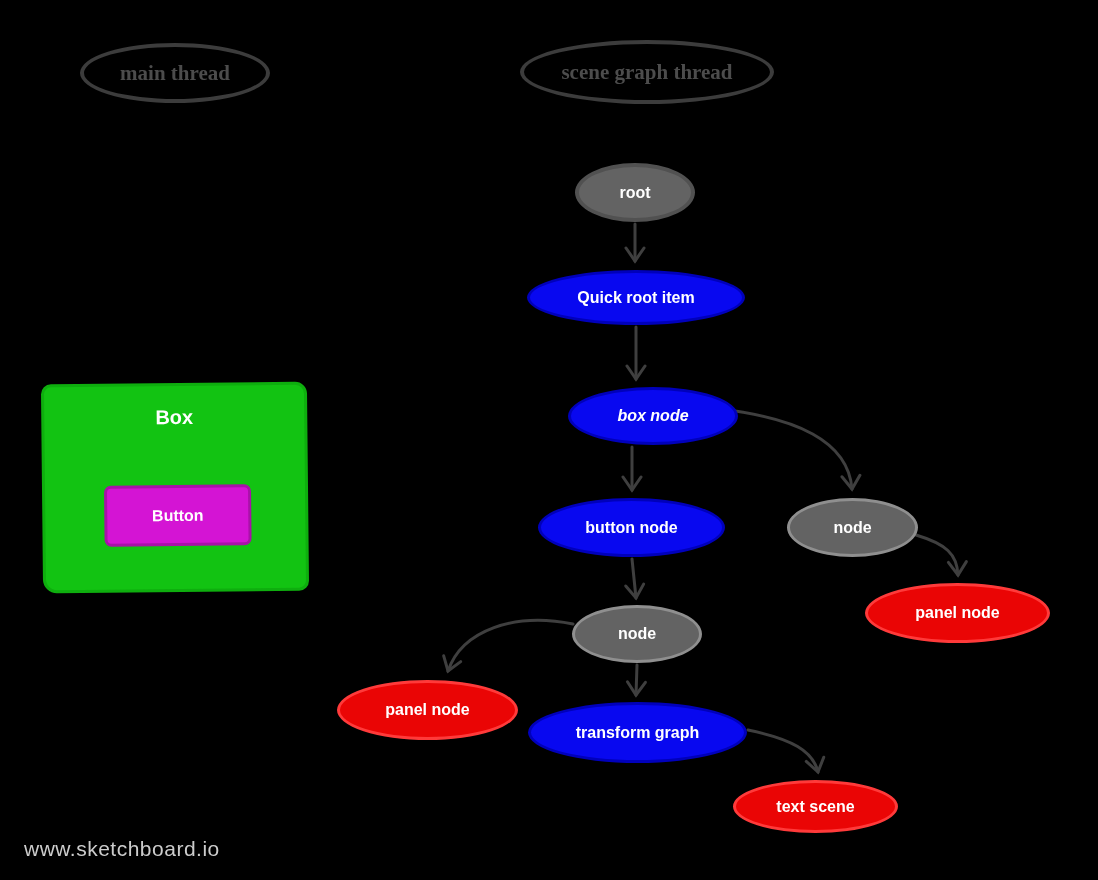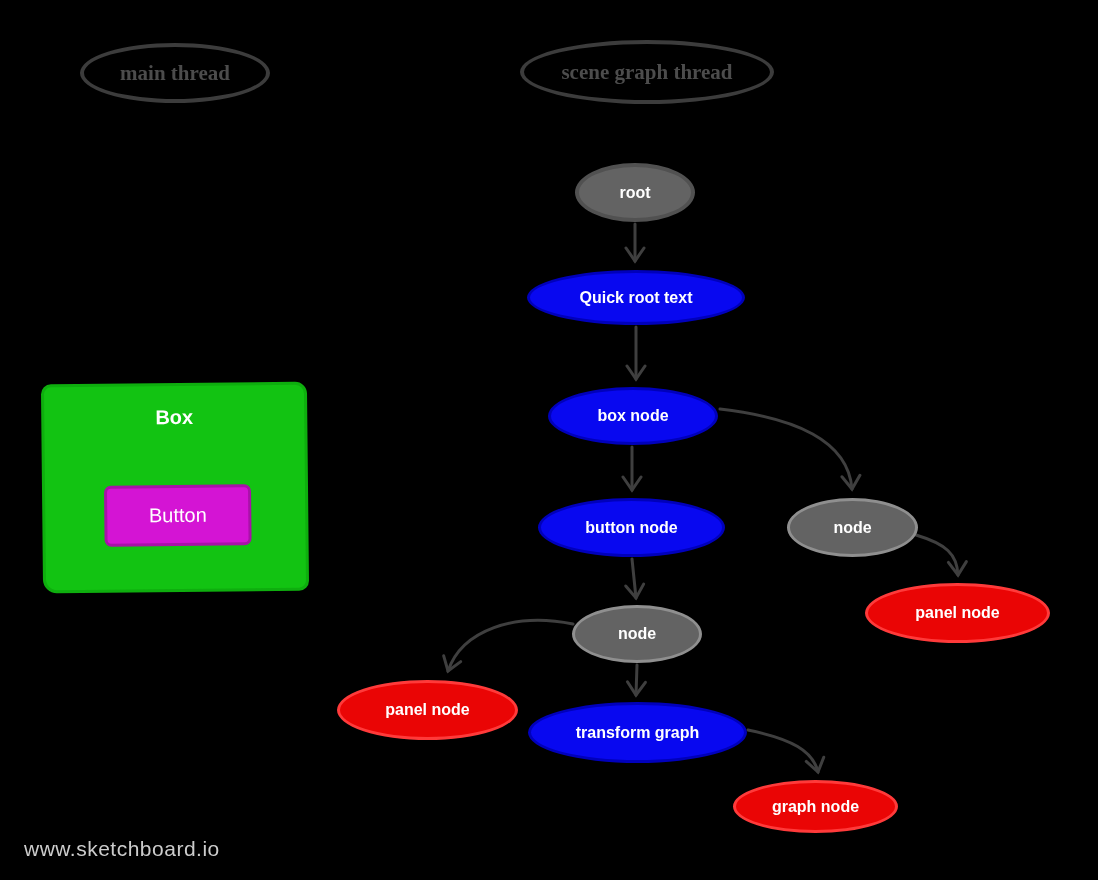--- a/index.html
+++ b/index.html
@@ -54,21 +54,21 @@
     color: var(--node-text, #fff);
     font-weight: bold; font-size: 16px; white-space: nowrap;
   }
   .node.gray  { background: var(--node-gray-fill, #636363);  border: 3px solid var(--node-gray-stroke-light, #8f8f8f); }
   .node.gray.dark-rim { border: 4px solid var(--node-gray-stroke-dark, #515151); }
   .node.blue  { background: var(--node-blue-fill, #0808f0);  border: 3px solid var(--node-blue-stroke, #0000bb); }
   .node.red   { background: var(--node-red-fill, #ea0505);   border: 3px solid var(--node-red-stroke, #ff3a3a); }
 
   .n-root        { left: 575px; top: 163px; width: 120px; height: 59px; }
   .n-quick       { left: 527px; top: 270px; width: 218px; height: 55px; }
-  .n-boxnode     { left: 548px; top: 387px; width: 170px; height: 58px; }
+  .n-boxnode     { left: 568px; top: 387px; width: 170px; height: 58px; font-style: italic; }
   .n-buttonnode  { left: 538px; top: 498px; width: 187px; height: 59px; }
   .n-noderight   { left: 787px; top: 498px; width: 131px; height: 59px; }
   .n-panelright  { left: 865px; top: 583px; width: 185px; height: 60px; }
   .n-nodecenter  { left: 572px; top: 605px; width: 130px; height: 58px; }
   .n-panelleft   { left: 337px; top: 680px; width: 181px; height: 60px; }
   .n-transform   { left: 528px; top: 702px; width: 219px; height: 61px; }
   .n-textnode    { left: 733px; top: 780px; width: 165px; height: 53px; }
 
   
   .box-shape {
@@ -90,21 +90,21 @@
     position: absolute;
     left: 59px; top: 99px; width: 147px; height: 61px;
     box-sizing: border-box;
     background: var(--button-magenta-fill, #d414d4);
     border: 3px solid var(--button-magenta-stroke, #a812a8);
     border-radius: 7px;
     display: flex; align-items: center; justify-content: center;
   }
   .button-shape .blabel {
     color: var(--node-text, #fff);
-    font-weight: normal; font-size: 20px;
+    font-weight: bold; font-size: 16px;
   }
 
   .watermark {
     position: absolute;
     left: 24px; top: 837px;
     color: var(--watermark-text, #cccccc);
     font-size: 21px; font-weight: 400;
     letter-spacing: 0.5px;
   }
 </style>
@@ -134,21 +134,21 @@
     <span class="llabel">main thread</span>
   </div>
   <div class="lane lane-scene">
     <span class="llabel">scene graph thread</span>
   </div>
 
   <div class="node gray dark-rim n-root">
     <span class="nlabel">root</span>
   </div>
   <div class="node blue n-quick">
-    <span class="nlabel">Quick root text</span>
+    <span class="nlabel">Quick root item</span>
   </div>
   <div class="node blue n-boxnode">
     <span class="nlabel">box node</span>
   </div>
   <div class="node blue n-buttonnode">
     <span class="nlabel">button node</span>
   </div>
   <div class="node gray n-noderight">
     <span class="nlabel">node</span>
   </div>
@@ -158,21 +158,21 @@
   <div class="node gray n-nodecenter">
     <span class="nlabel">node</span>
   </div>
   <div class="node red n-panelleft">
     <span class="nlabel">panel node</span>
   </div>
   <div class="node blue n-transform">
     <span class="nlabel">transform graph</span>
   </div>
   <div class="node red n-textnode">
-    <span class="nlabel">graph node</span>
+    <span class="nlabel">text scene</span>
   </div>
 
   <div class="box-shape">
     <div class="box-title">Box</div>
     <div class="button-shape">
       <span class="blabel">Button</span>
     </div>
   </div>
 
   <div class="watermark">www.sketchboard.io</div>

